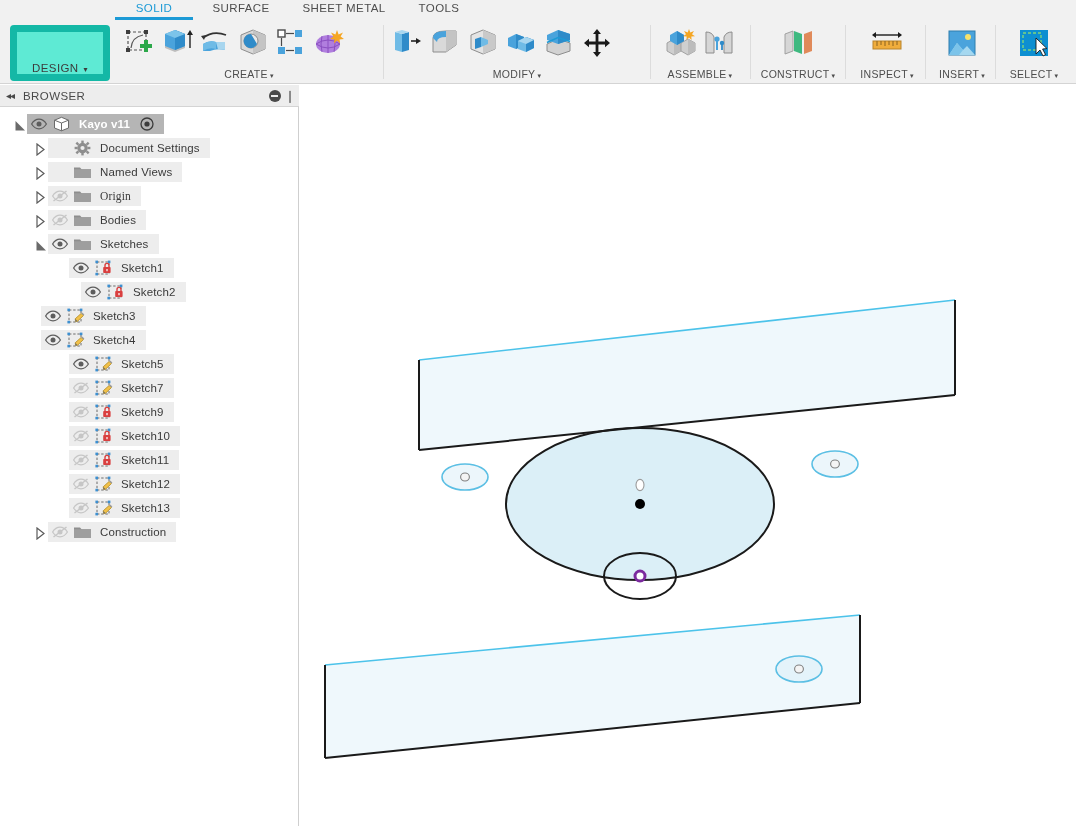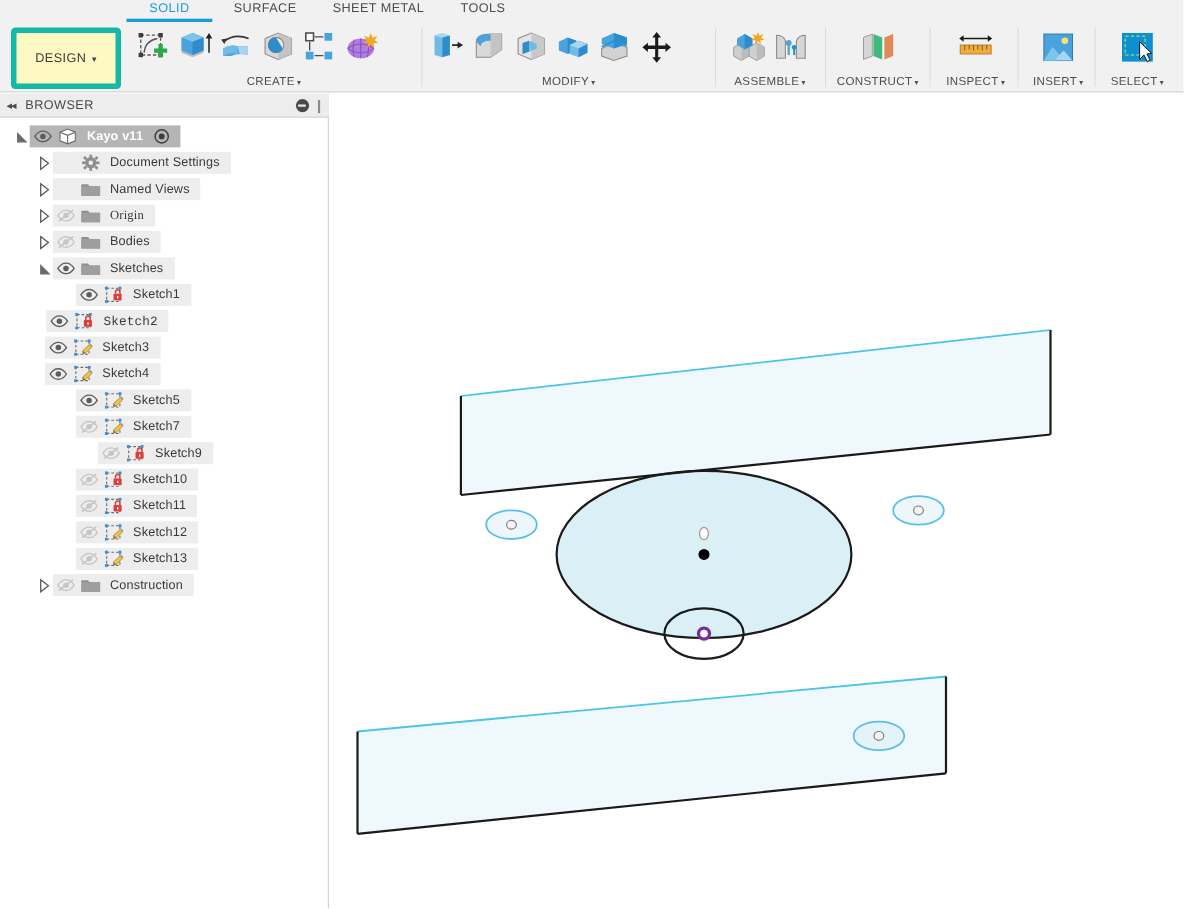--- a/index.html
+++ b/index.html
@@ -31,24 +31,24 @@
 
   
   .ribbon {
     position: absolute; left: 0; top: 20px; width: 1076px; height: 64px;
     background: #f1f1f1;
     border-bottom: 1px solid #d4d4d4;
   }
   .design-btn {
     position: absolute; left: 10px; top: 5px;
     width: 100px; height: 56px;
-    background: #fef9c3;
-    border: 5px solid #14b8a6;
+    background: #5eead4;
+    border: 7px solid #14b8a6;
     border-radius: 4px;
-    display: flex; align-items: center; justify-content: center;
+    display: flex; align-items: flex-end; justify-content: center;
     font-size: 11.5px; color: #3c3c3c; letter-spacing: .4px;
     cursor: default;
   }
   .design-btn .caret { margin-left: 5px; font-size: 8px; }
 
   .group { position: absolute; top: 0; height: 64px; }
   .group .icons {
     position: absolute; top: 2px; left: 0;
     display: flex; align-items: flex-start;
   }
@@ -497,21 +497,21 @@
   <rect x="1.4" y="0.6" width="2.6" height="2.6" fill="#3d8fd0"></rect>
   <rect x="13.8" y="0.6" width="2.6" height="2.6" fill="#3d8fd0"></rect>
   <rect x="1.4" y="12.8" width="2.6" height="2.6" fill="#3d8fd0"></rect>
   <rect x="9.2" y="7" width="7.4" height="6" rx="0.8" fill="#d93f3f"></rect>
   <path d="M11 7 V5.4 a2 2 0 0 1 4 0 V7" fill="none" stroke="#d93f3f" stroke-width="1.4"></path>
   <rect x="12.4" y="9" width="1.2" height="2.2" fill="#ffffff"></rect>
               </svg></span>
             <span class="rlabel">Sketch1</span>
           </span>
         </div>
-        <div class="row" style="padding-left: 29px; font-family: Liberation Mono, monospace;">
+        <div class="row" style="padding-left: 68px;">
           <span class="twisty"></span>
           <span class="rowbody">
             <span class="eye"><svg width="18" height="14" viewBox="0 0 18 14">
   <path d="M9 2.2 C4.6 2.2 1.6 7 1.6 7 S4.6 11.8 9 11.8 S16.4 7 16.4 7 S13.4 2.2 9 2.2 Z" fill="none" stroke="#5d5d5d" stroke-width="1.25"></path>
   <circle cx="9" cy="7" r="2.5" fill="#5d5d5d"></circle>
               </svg></span>
             <span class="ficon"><svg width="19" height="16" viewBox="0 0 19 16">
   <path d="M3 2 H15 V14 H3 Z" fill="none" stroke="#6a6a6a" stroke-width="1" stroke-dasharray="2.4 1.8"></path>
   <rect x="1.4" y="0.6" width="2.6" height="2.6" fill="#3d8fd0"></rect>
   <rect x="13.8" y="0.6" width="2.6" height="2.6" fill="#3d8fd0"></rect>
@@ -593,21 +593,21 @@
   <rect x="1.4" y="0.6" width="2.6" height="2.6" fill="#3d8fd0"></rect>
   <rect x="13.8" y="0.6" width="2.6" height="2.6" fill="#3d8fd0"></rect>
   <rect x="1.4" y="12.8" width="2.6" height="2.6" fill="#3d8fd0"></rect>
   <path d="M9.6 13.6 L9.2 10.8 L15.2 5.4 L17.4 7.6 L11.6 13.2 Z" fill="#f2c14a" stroke="#b08a20" stroke-width=".8"></path>
   <path d="M15.2 5.4 L17.4 7.6 L18.4 6.6 L16.2 4.4 Z" fill="#9a9a9a"></path>
   <path d="M9.2 10.8 L9.6 13.6 L11.6 13.2 Z" fill="#6a6a6a"></path>
               </svg></span>
             <span class="rlabel">Sketch7</span>
           </span>
         </div>
-        <div class="row" style="padding-left: 56px; margin-left: 20px;">
+        <div class="row" style="padding-left: 56px;">
           <span class="twisty"></span>
           <span class="rowbody">
             <span class="eye"><svg width="18" height="14" viewBox="0 0 18 14">
   <path d="M9 2.2 C4.6 2.2 1.6 7 1.6 7 S4.6 11.8 9 11.8 S16.4 7 16.4 7 S13.4 2.2 9 2.2 Z" fill="none" stroke="#c6c6c6" stroke-width="1.25"></path>
   <circle cx="9" cy="7" r="2.5" fill="#c6c6c6"></circle>
   <path d="M2.5 12 L15.5 2" stroke="#c6c6c6" stroke-width="1.5"></path>
               </svg></span>
             <span class="ficon"><svg width="19" height="16" viewBox="0 0 19 16">
   <path d="M3 2 H15 V14 H3 Z" fill="none" stroke="#6a6a6a" stroke-width="1" stroke-dasharray="2.4 1.8"></path>
   <rect x="1.4" y="0.6" width="2.6" height="2.6" fill="#3d8fd0"></rect>

